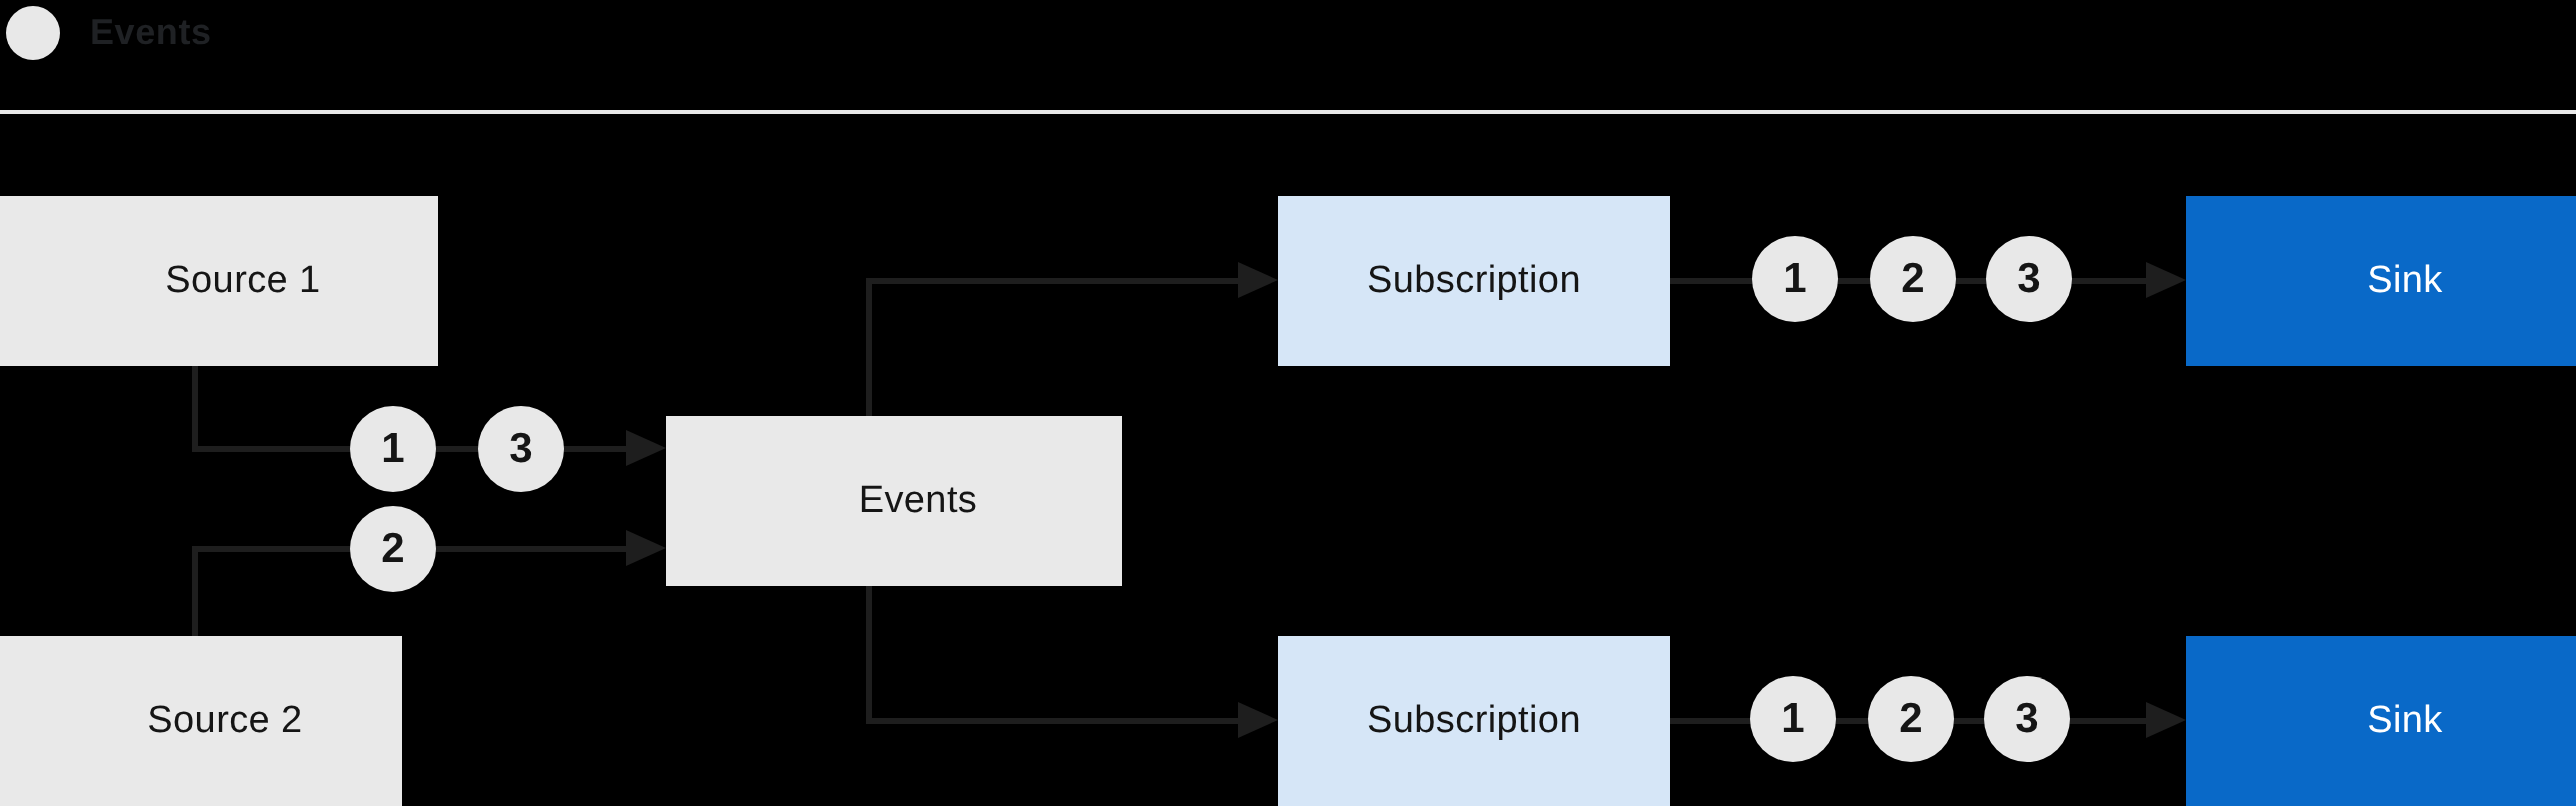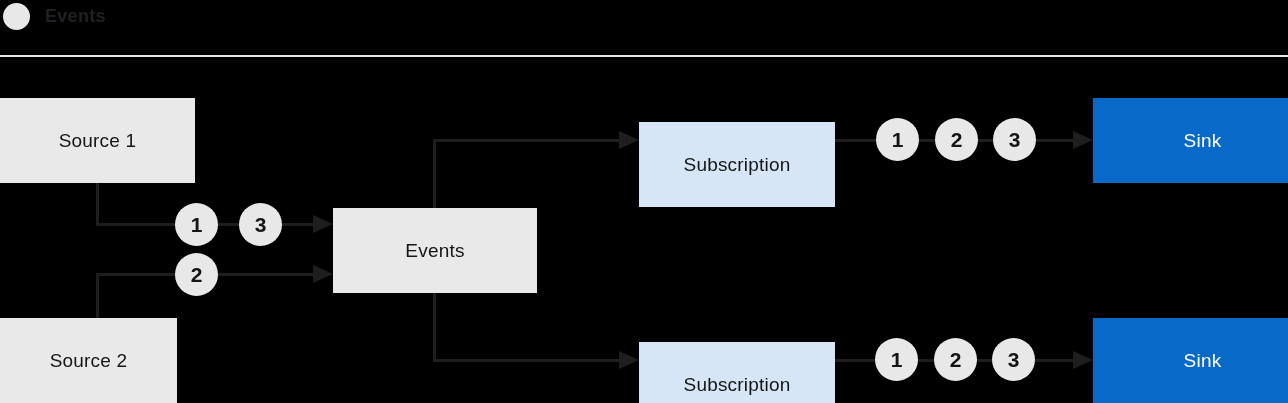--- a/index.html
+++ b/index.html
@@ -29,22 +29,22 @@
     width: 100%; height: 2px;
     background: var(--separator, #e9e9e9);
   }
   
   .box {
     position: absolute; height: 85px;
     display: flex; align-items: center; justify-content: center;
     font-size: 19px; color: var(--text-dark, #151515);
     letter-spacing: 0.2px;
   }
-  .box.gray { background: var(--box-gray, #e9e9e9); }
-  .box.blue-light { background: var(--box-blue-light, #d6e6f7); margin-top: 24px; }
+  .box.gray { background: var(--box-gray, #e9e9e9); padding-left: 24px; }
+  .box.blue-light { background: var(--box-blue-light, #d6e6f7); }
   .box.blue { background: var(--box-blue, #0969c8); color: var(--text-light, #ffffff); padding-left: 12px; }
   
   .line { position: absolute; background: var(--line, #1e1e1e); }
   .arrow-right {
     position: absolute; width: 0; height: 0;
     border-top: 9px solid transparent;
     border-bottom: 9px solid transparent;
     border-left: 20px solid var(--line, #1e1e1e);
   }
   

